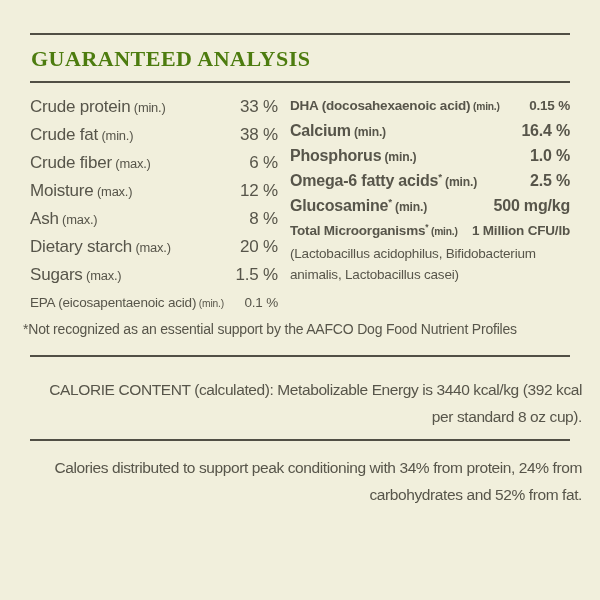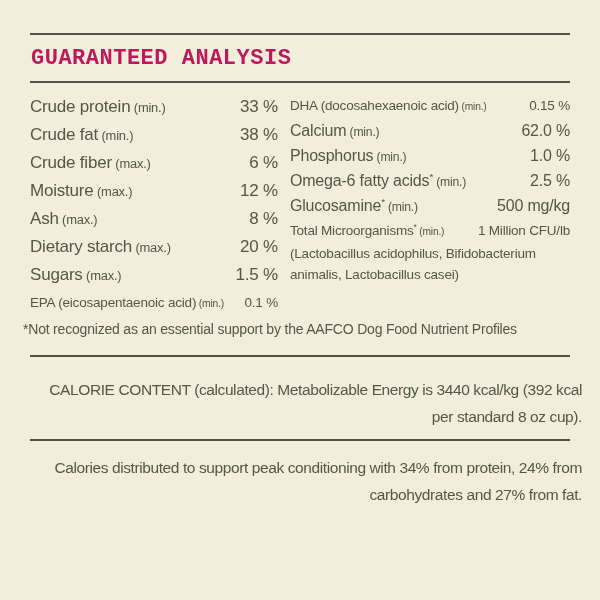--- a/index.html
+++ b/index.html
@@ -11,29 +11,29 @@
     overflow:hidden;
   }
   .sheet{position:relative;width:600px;height:600px;background:#f1efdc;}
   .rule{position:absolute;left:30px;width:540px;height:0;border-top:2px solid #514f45;}
   .rule-1{top:33px;}
   .rule-2{top:81px;}
   .rule-3{top:355px;}
   .rule-4{top:439px;}
   .title{
     position:absolute;left:31px;top:46px;
-    font-family:Liberation Mono, monospace;
+    font-family:Liberation Serif, serif;
     font-weight:700;font-size:22px;letter-spacing:0.5px;
-    color:#be185d;white-space:nowrap;
+    color:#4d7c0f;white-space:nowrap;
   }
   .cols{position:absolute;left:30px;top:93px;width:540px;display:flex;}
   .col-left{width:248px;margin-right:12px;}
   .col-right{width:280px;}
   .row{display:flex;justify-content:space-between;align-items:baseline;height:28px;}
-  .col-right .row{height:25px;}
+  .col-right .row{height:25px;font-weight:bold;}
   .row .lbl,.row .val{line-height:28px;white-space:nowrap;letter-spacing:-0.2px;}
   .col-right .row .lbl,.col-right .row .val{line-height:25px;}
   .col-left .row{font-size:17px;}
   .col-right .row{font-size:16px;}
   .row.compact{font-size:13.5px;}
   .qual{font-size:0.76em;text-align:right;}
   .lbl sup{font-size:0.62em;vertical-align:super;line-height:0;}
   .note{font-size:13.5px;line-height:21px;letter-spacing:-0.2px;}
   .footnote{
     position:absolute;left:23px;top:321px;width:560px;
@@ -86,21 +86,21 @@
           <span class="val">0.1 %</span>
         </div>
       </div>
     <div class="col-right" id="col-right">
         <div class="row compact">
           <span class="lbl">DHA (docosahexaenoic acid)<span class="qual">&nbsp;(min.)</span></span>
           <span class="val">0.15 %</span>
         </div>
         <div class="row">
           <span class="lbl">Calcium<span class="qual">&nbsp;(min.)</span></span>
-          <span class="val">62.0 %</span>
+          <span class="val">16.4 %</span>
         </div>
         <div class="row">
           <span class="lbl">Phosphorus<span class="qual">&nbsp;(min.)</span></span>
           <span class="val">1.0 %</span>
         </div>
         <div class="row">
           <span class="lbl">Omega-6 fatty acids<sup>*</sup><span class="qual">&nbsp;(min.)</span></span>
           <span class="val">2.5 %</span>
         </div>
         <div class="row">
@@ -114,14 +114,14 @@
         <div class="note">(Lactobacillus acidophilus, Bifidobacterium animalis, Lactobacillus casei)</div>
       </div>
   </div>
 
   <div class="footnote">*Not recognized as an essential support by the AAFCO Dog Food Nutrient Profiles</div>
 
   <div class="rule rule-3"></div>
   <div class="para para-calorie">CALORIE CONTENT (calculated): Metabolizable Energy is 3440 kcal/kg (392 kcal per standard 8 oz cup).</div>
 
   <div class="rule rule-4"></div>
-  <div class="para para-distribution">Calories distributed to support peak conditioning with 34% from protein, 24% from carbohydrates and 27% from fat.</div>
+  <div class="para para-distribution">Calories distributed to support peak conditioning with 34% from protein, 24% from carbohydrates and 52% from fat.</div>
 </div>
 
 </body></html>

